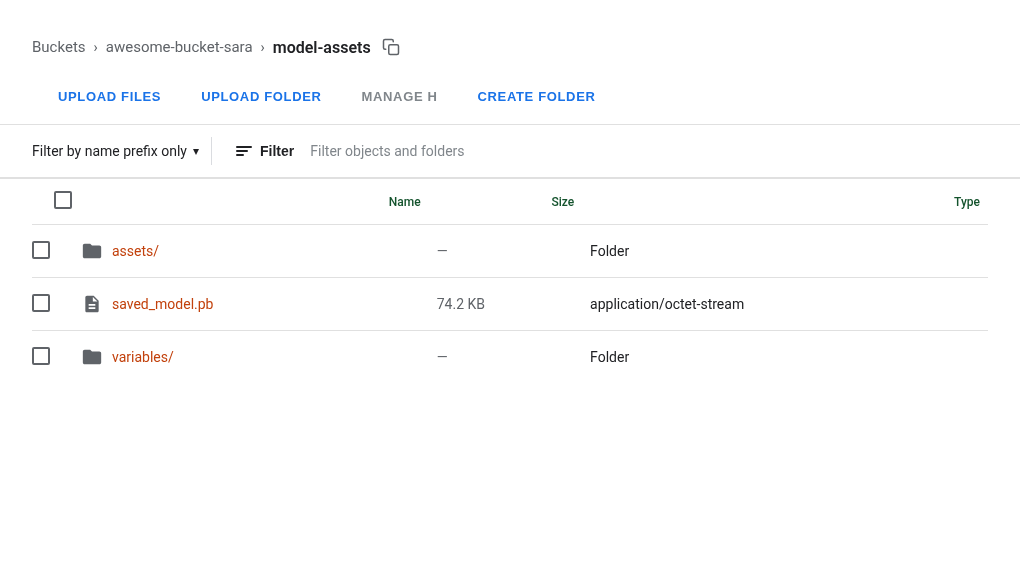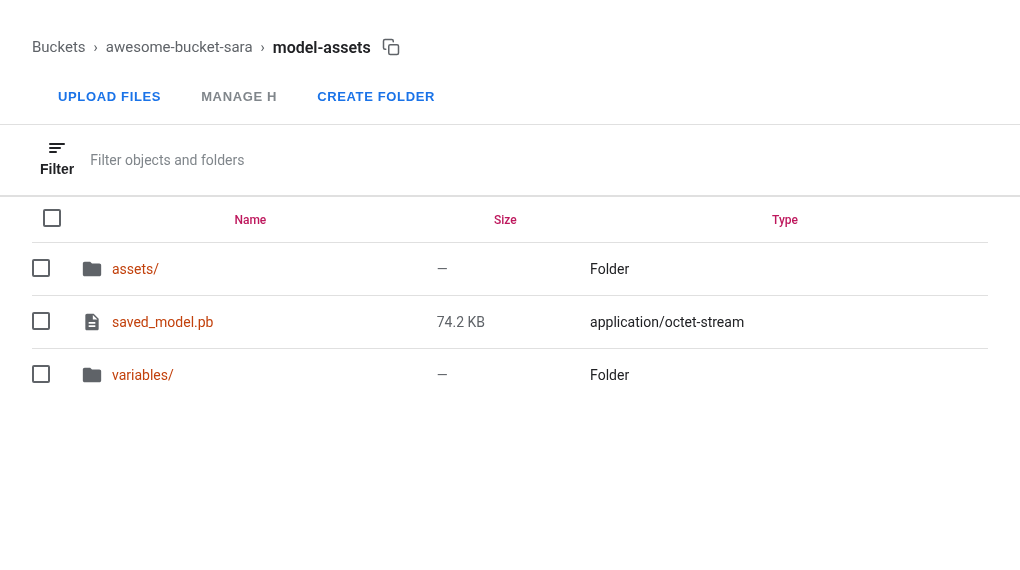--- a/index.html
+++ b/index.html
@@ -98,21 +98,20 @@
       display: flex;
       align-items: center;
       gap: 8px;
       font-size: 14px;
       font-weight: 700;
       color: #202124;
       cursor: pointer;
       padding: 6px 8px;
       border: none;
       background: none;
-      flex-direction: column;
     }
     .filter-icon-lines {
       display: flex;
       flex-direction: column;
       gap: 2px;
       width: 16px;
     }
     .filter-icon-lines span {
       display: block;
       height: 2px;
@@ -134,25 +133,25 @@
       padding: 0 32px;
     }
     table {
       width: 100%;
       border-collapse: collapse;
     }
     thead tr {
       border-bottom: 1px solid #e0e0e0;
     }
     th {
-      text-align: center;
+      text-align: right;
       padding: 12px 8px;
       font-size: 12px;
       font-weight: 500;
-      color: #be185d;
+      color: #14532d;
       white-space: nowrap;
     }
     th.check-col { width: 40px; padding: 12px 0; }
     td { padding: 14px 8px; font-size: 14px; color: #202124; }
     td.check-col { padding: 14px 0; }
     tr:not(:last-child) td { border-bottom: 1px solid #e0e0e0; }
 
     
     .checkbox {
       width: 18px;
@@ -204,25 +203,30 @@
 
     <svg width="18" height="18" viewBox="0 0 24 24" fill="none" stroke="currentColor" stroke-width="2" stroke-linecap="round" stroke-linejoin="round">
       <rect x="9" y="9" width="13" height="13" rx="2" ry="2"></rect>
       <path d="M5 15H4a2 2 0 0 1-2-2V4a2 2 0 0 1 2-2h9a2 2 0 0 1 2 2v1"></path>
     </svg>
   </span>
 </div>
 
 <div class="toolbar">
   <button class="toolbar-btn">UPLOAD FILES</button>
+  <button class="toolbar-btn">UPLOAD FOLDER</button>
   <button class="toolbar-btn muted">MANAGE H</button>
   <button class="toolbar-btn">CREATE FOLDER</button>
 </div>
 
 <div class="filter-bar">
+  <div class="filter-prefix">
+    <span>Filter by name prefix only</span>
+    <span class="filter-prefix-chevron">▾</span>
+  </div>
   <button class="filter-btn">
     <span class="filter-icon-lines">
       <span></span>
       <span></span>
       <span></span>
     </span>
     <span>Filter</span>
   </button>
   <span class="filter-input-placeholder">Filter objects and folders</span>
 </div>

